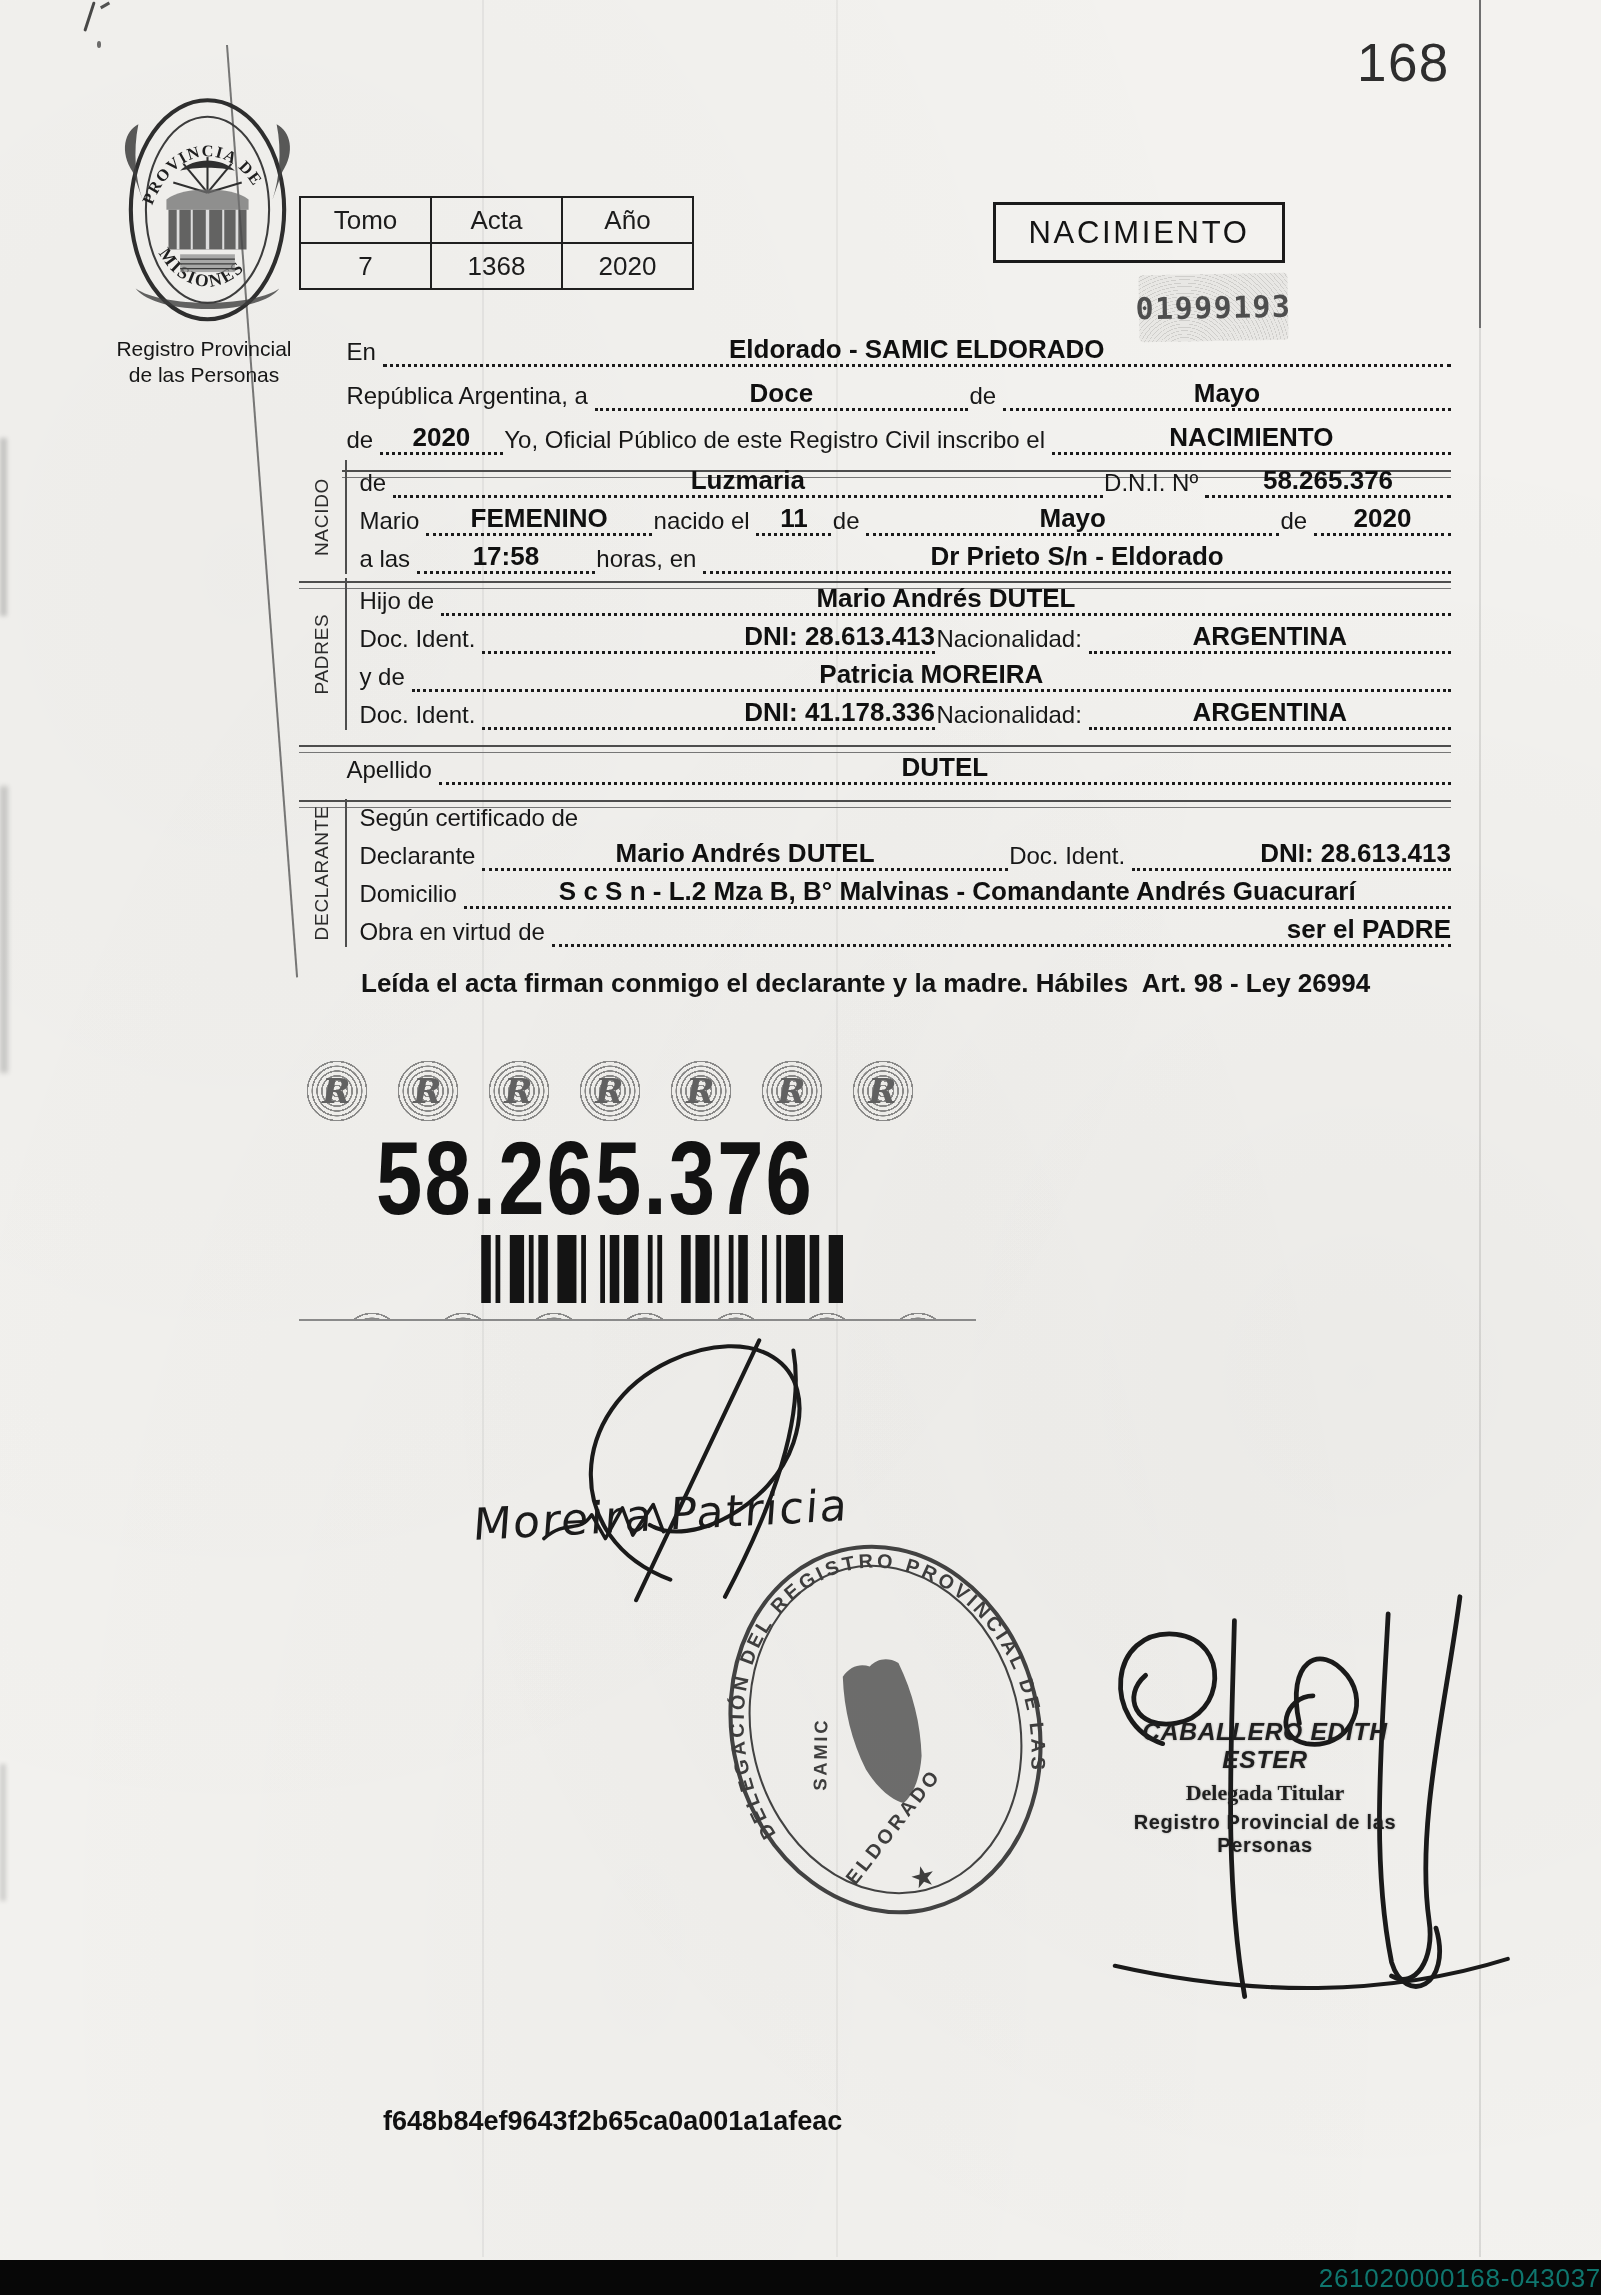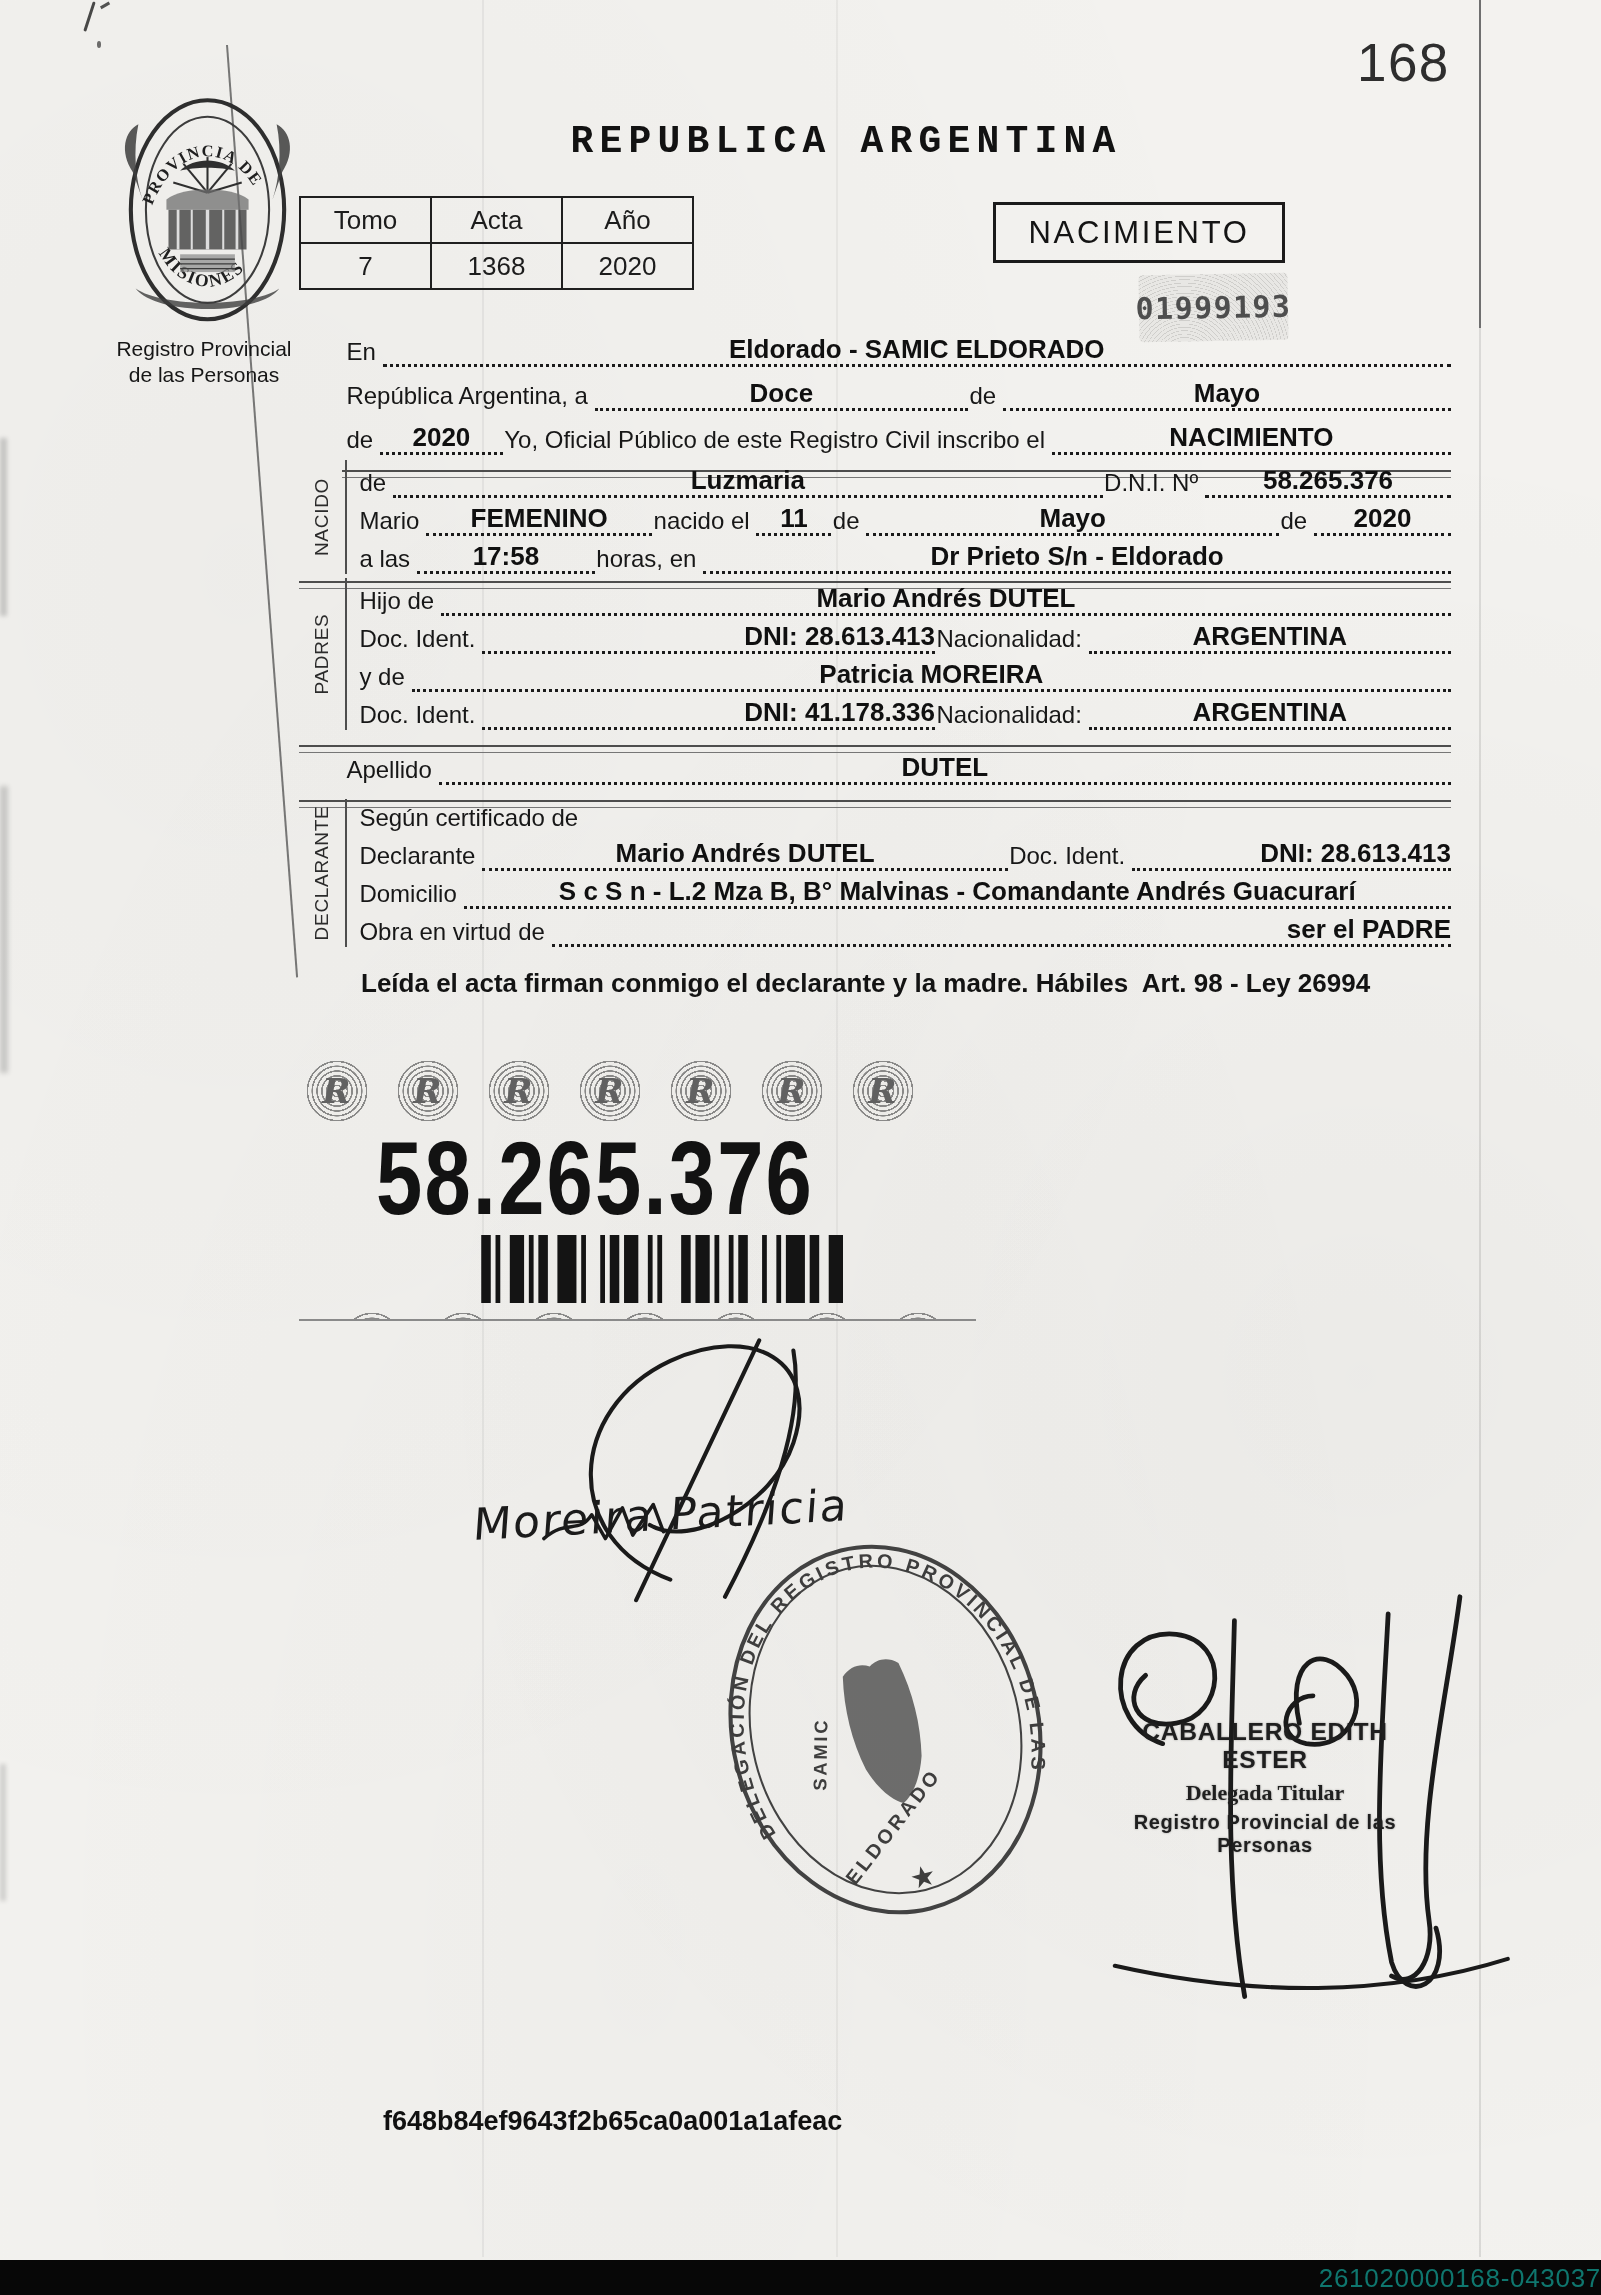--- a/index.html
+++ b/index.html
@@ -73,21 +73,21 @@
   .rletter{font-family:"DejaVu Serif","Liberation Serif",serif;font-style:italic;font-weight:bold;font-size:34px;color:#616161;}
   .bignum{margin:2.7px 0 0 77px;font-size:104px;font-weight:bold;letter-spacing:2.7px;color:#121212;
     transform:scaleX(.8);transform-origin:left;white-space:nowrap;line-height:1;}
   .barcode-wrap{margin:5.5px 0 0 181px;}
 
   
   .sig{stroke:#1a1a1a;fill:none;stroke-linecap:round;stroke-linejoin:round;}
   .handname{left:473px;top:1489px;font-size:44px;color:#1b1b1b;letter-spacing:2.1px;
     font-family:"DejaVu Sans",sans-serif;transform:rotate(-3deg) skewX(-7deg);white-space:nowrap;}
   .official{left:1116px;top:1718px;width:298px;text-align:center;color:#1f1f1f;text-shadow:0 0 2.1px rgba(45,45,45,.45);}
-  .official .oname{font-size:24.6px;font-weight:bold;letter-spacing:0.7px;}
+  .official .oname{font-size:24.6px;font-weight:bold;letter-spacing:0.7px;font-style:italic;}
   .official .otitle{font-family:"Liberation Serif","DejaVu Serif",serif;font-size:22px;font-weight:bold;margin-top:5.5px;}
   .official .oorg{font-size:20px;font-weight:bold;margin-top:5.5px;letter-spacing:0.7px;}
 
   .hash{left:383px;top:2106px;font-size:27px;font-weight:bold;color:#111;}
   .bottombar{left:0;top:2260px;width:1601px;height:36px;background:#070707;color:#0f766e;
     display:flex;align-items:center;justify-content:flex-end;font-size:26px;letter-spacing:0.7px;}
   .stamp-ink{opacity:.88;}
 </style>
 </head>
 <body>
@@ -143,21 +143,20 @@
       <line x1="95" y1="247" x2="175" y2="247" stroke="#3a3a3a" stroke-width="2"></line>
       <line x1="95" y1="254" x2="175" y2="254" stroke="#3a3a3a" stroke-width="2"></line>
       <line x1="95" y1="261" x2="175" y2="261" stroke="#3a3a3a" stroke-width="2"></line>
     </g>
   </svg>
   <div class="abs caption">
     <div>Registro Provincial</div>
     <div>de las Personas</div>
   </div>
 
-  <div class="abs title">REPUBLICA ARGENTINA</div>
 
   <table class="rec">
     <tbody>
         <tr>
       <td>Tomo</td>
       <td>Acta</td>
       <td>Año</td>
     </tr>
     <tr>
       <td>7</td>

